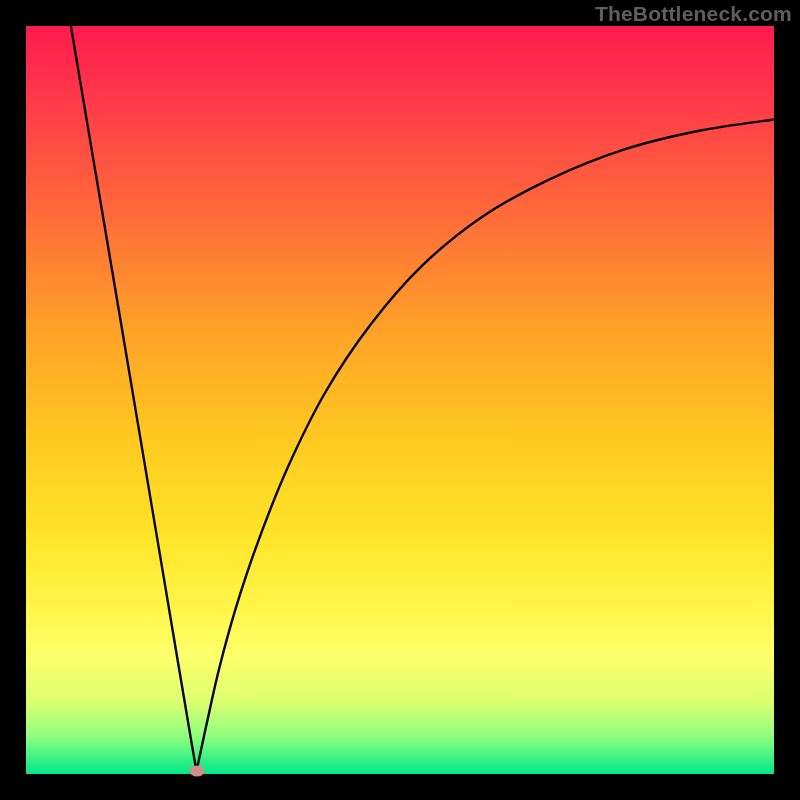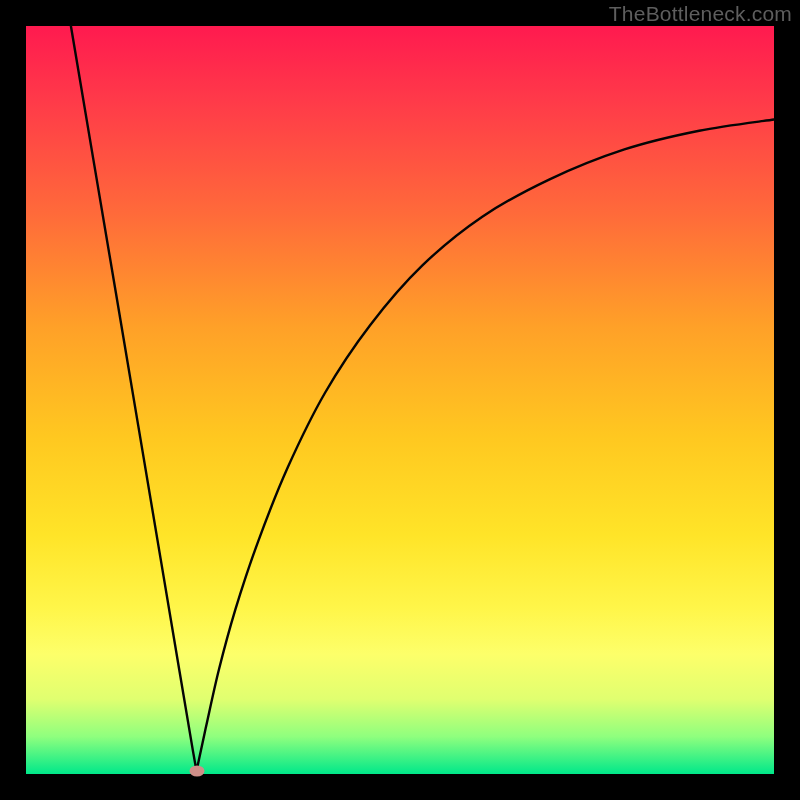--- a/index.html
+++ b/index.html
@@ -29,21 +29,21 @@
       #e0ff70 90%,
       #8fff7e 95%,
       #00e88a 100%);
   }
   .watermark {
     position: absolute;
     top: 2px;
     right: 8px;
     color: #5e5e5e;
     font-size: 21px;
-    font-weight: 400;
+    font-weight: 700;
     letter-spacing: 0.2px;
     user-select: none;
   }
   svg.curve {
     position: absolute;
     left: 26px;
     top: 26px;
     width: 748px;
     height: 748px;
     overflow: visible;

